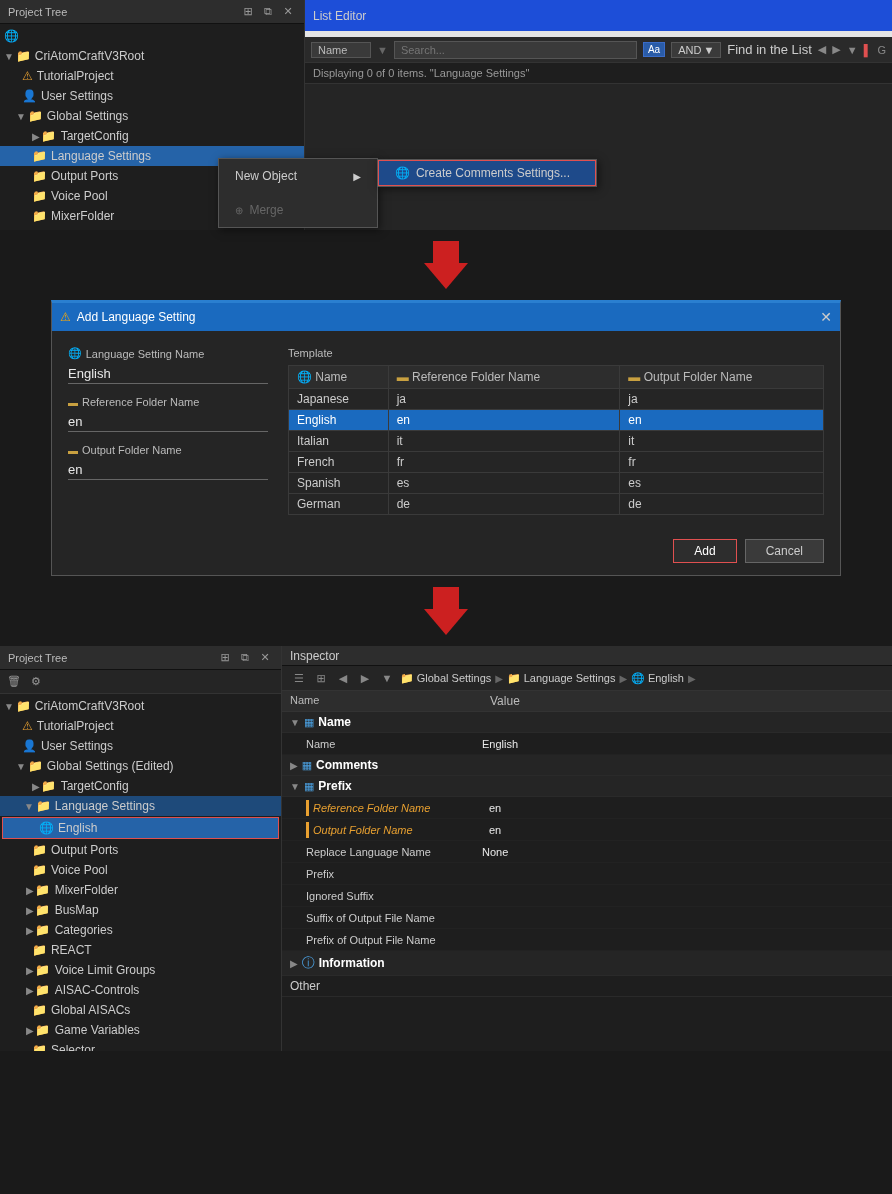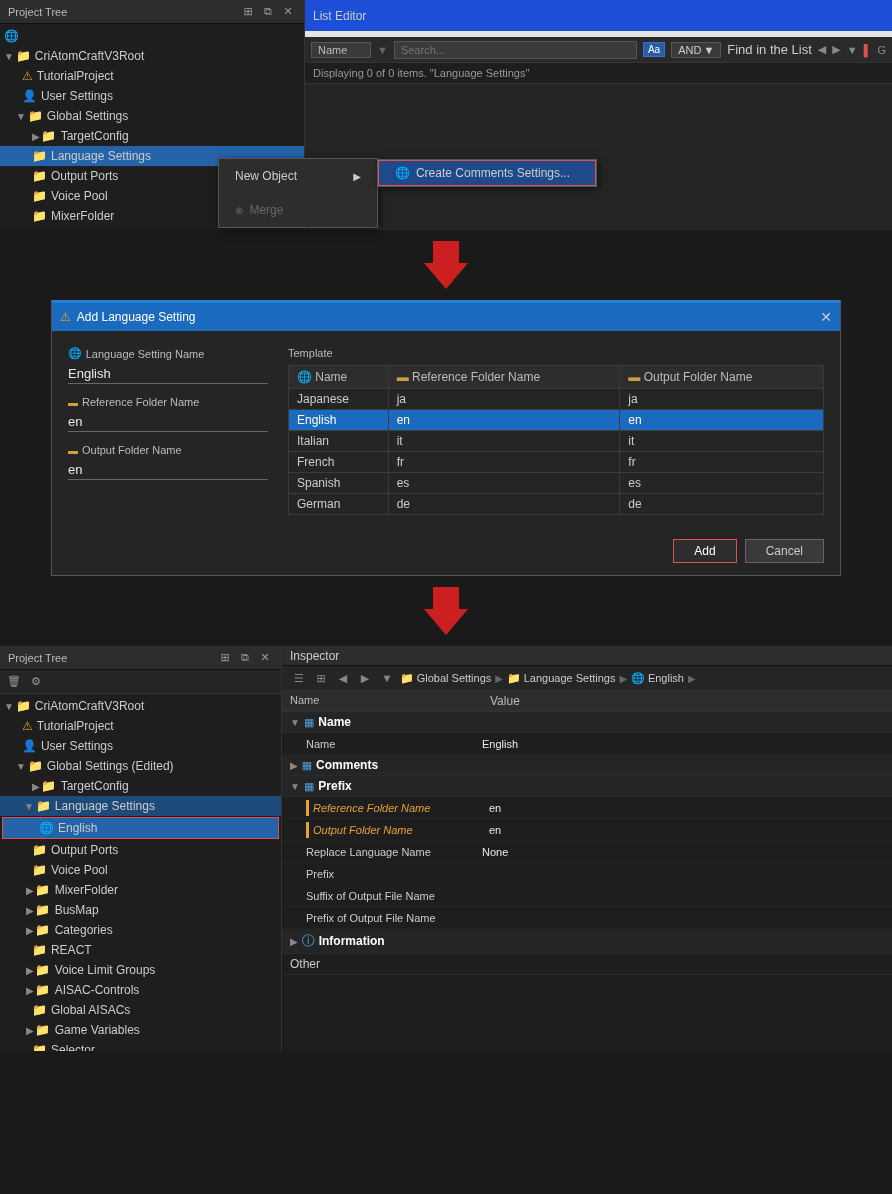--- a/index.html
+++ b/index.html
@@ -819,20 +819,24 @@
 
       <div class="inspector-row">
         <div class="prop-name">Replace Language Name</div>
         <div class="prop-value">None</div>
       </div>
       <div class="inspector-row">
         <div class="prop-name">Prefix</div>
         <div class="prop-value"></div>
       </div>
       <div class="inspector-row">
+        <div class="prop-name">Ignored Suffix</div>
+        <div class="prop-value"></div>
+      </div>
+      <div class="inspector-row">
         <div class="prop-name">Suffix of Output File Name</div>
         <div class="prop-value"></div>
       </div>
       <div class="inspector-row">
         <div class="prop-name">Prefix of Output File Name</div>
         <div class="prop-value"></div>
       </div>
 
       <div class="inspector-section-header">
         <span class="section-arrow">▶</span>

